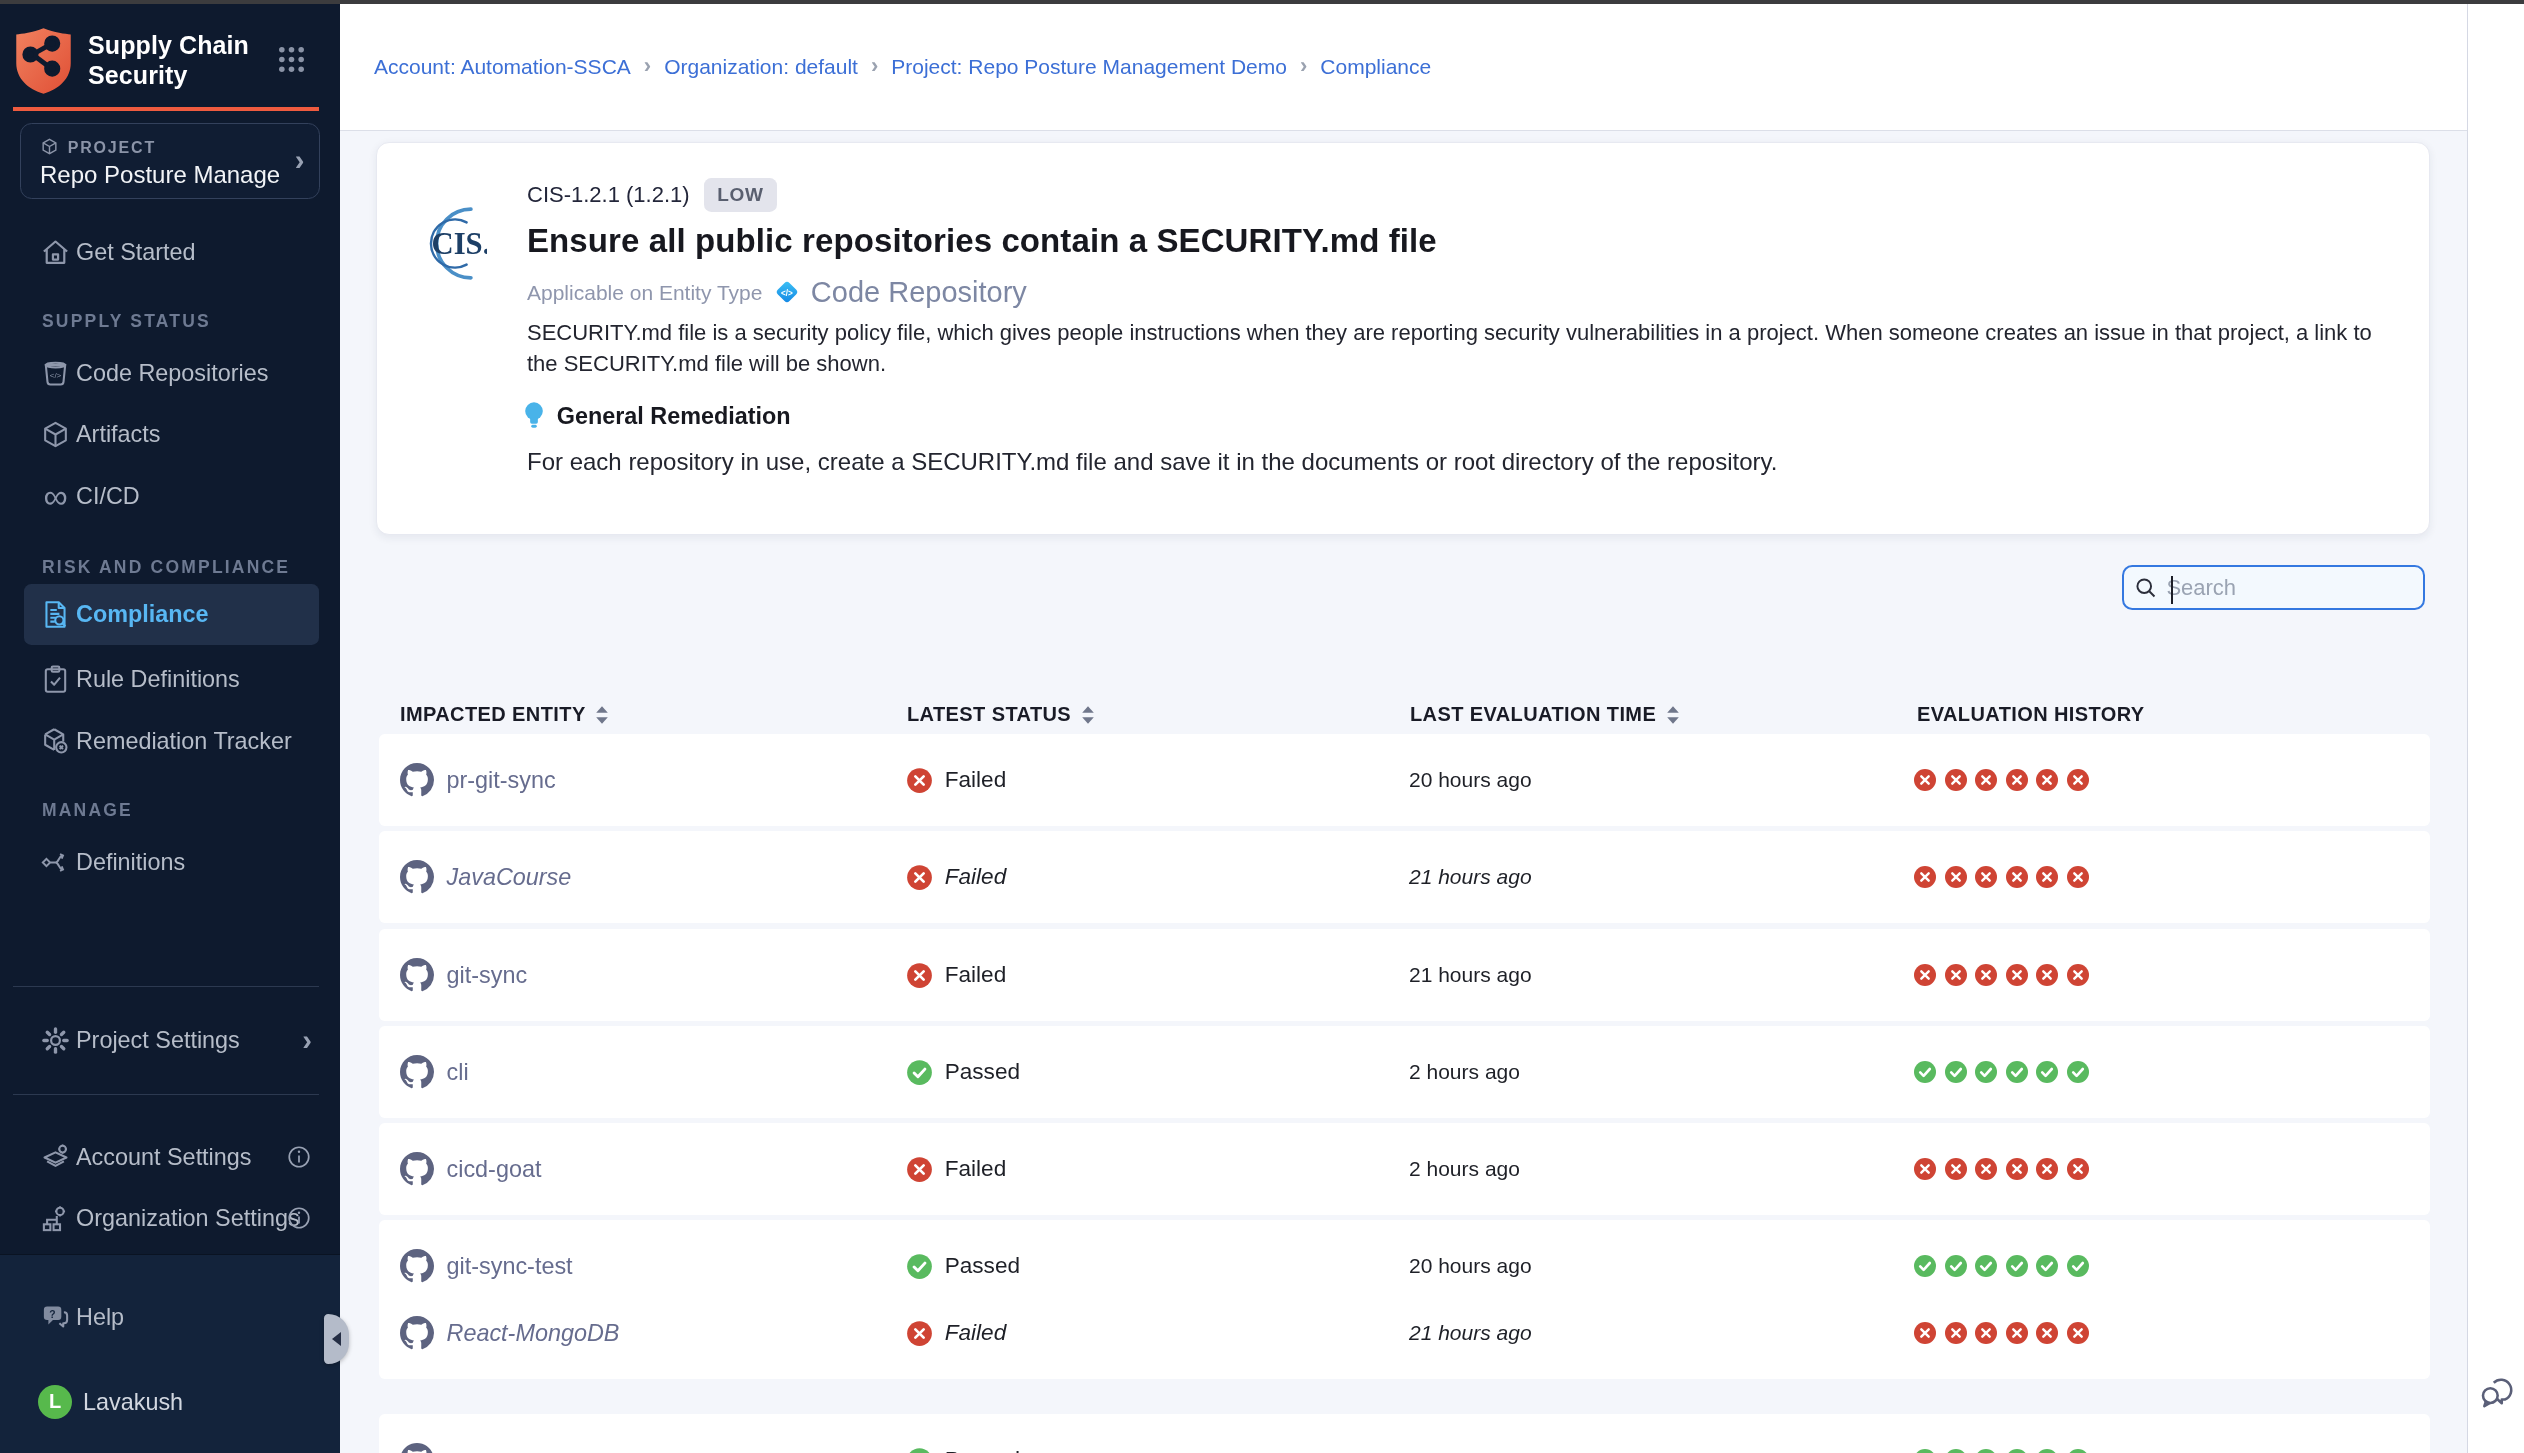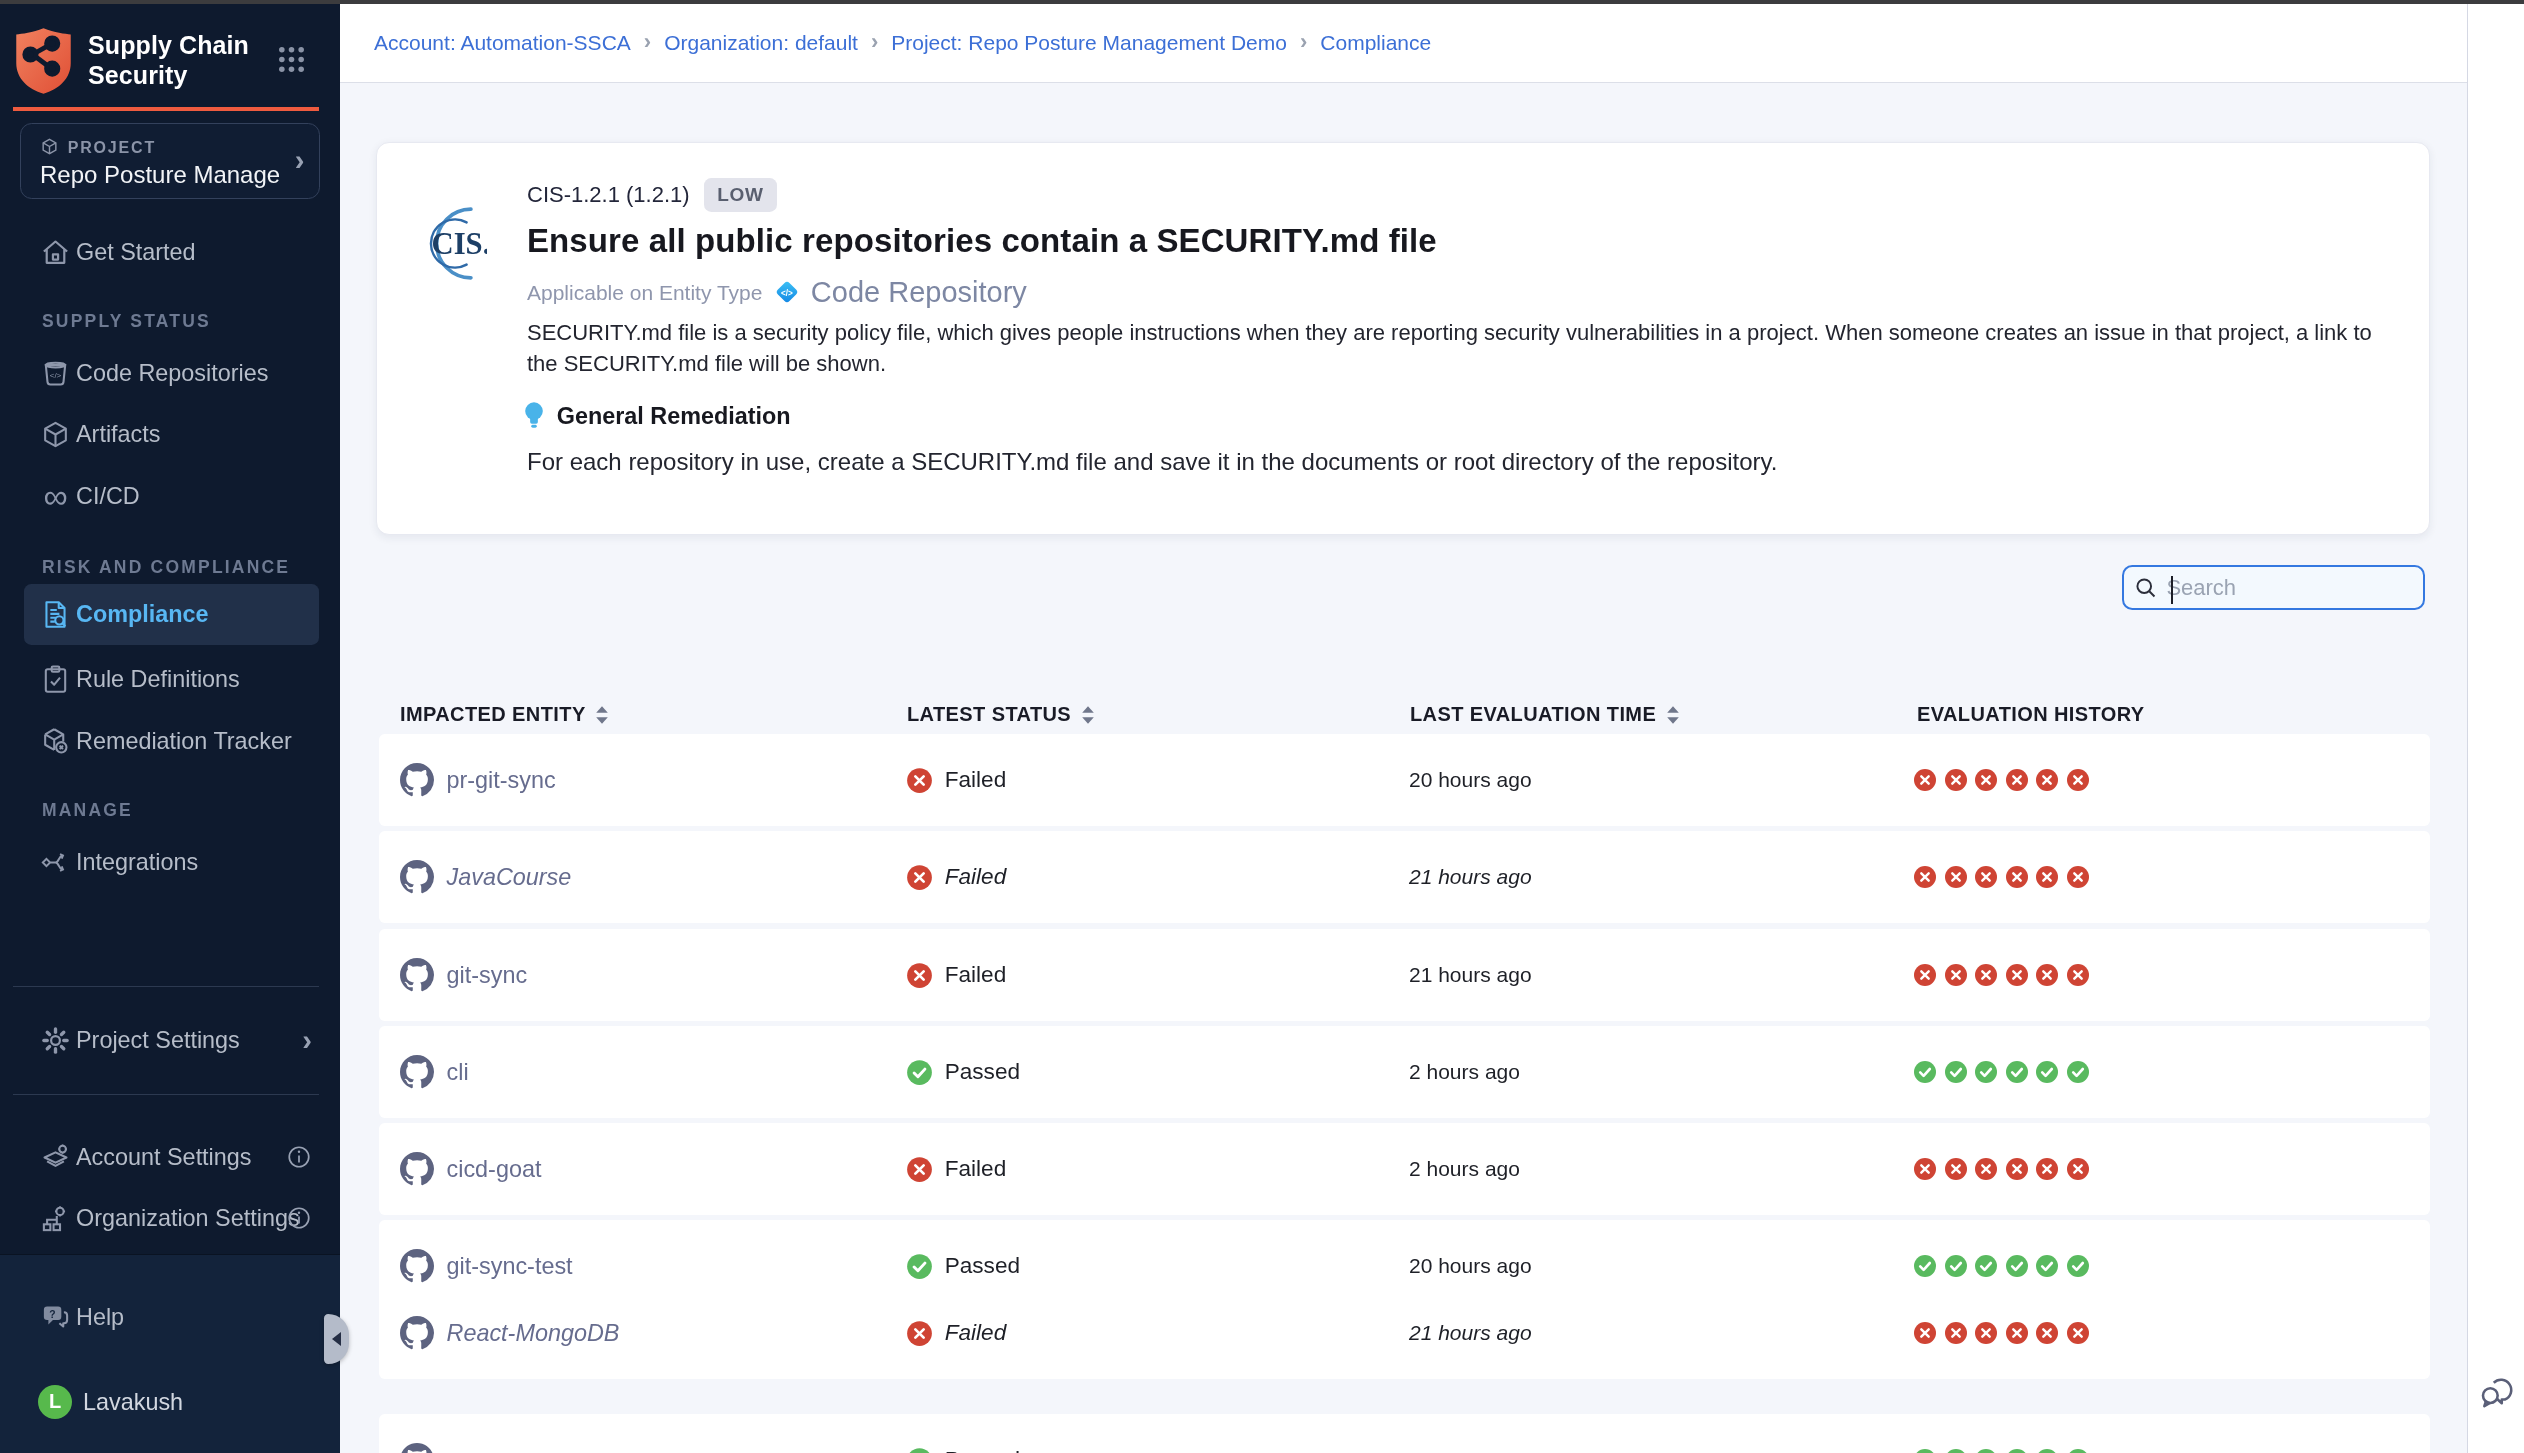--- a/index.html
+++ b/index.html
@@ -36,21 +36,21 @@
   .chev-glyph { font-size:29px; line-height:29px; font-weight:bold; color:#98a1b3; }
 
   .sidebar-bottom { left:0; top:1254px; width:340px; height:199px; background:#13233b; border-top:1.5px solid #0a1322; }
   .avatar { position:absolute; left:38px; top:14.6px; width:34px; height:34px; border-radius:50%; background:#57b94c; color:#fff; font-size:20px; font-weight:bold; display:flex; align-items:center; justify-content:center; }
   .user-name { position:absolute; left:83px; top:19px; color:#d2d7e0; font-size:23.4px; }
 
   .collapse-handle { left:324px; top:1314px; width:25px; height:50px; background:#b4bbc9; border-radius:4.4px 22px 22px 4.4px; z-index:30; display:flex; align-items:center; justify-content:center; box-shadow:0 1.5px 4.4px rgba(0,0,0,.25); cursor:pointer; }
   .collapse-tri { width:0; height:0; border-right:9.5px solid #252e44; border-top:7.3px solid transparent; border-bottom:7.3px solid transparent; }
 
   
-  .header { left:340px; top:3.7px; width:2127px; height:79px; background:#fff; border-bottom:1.5px solid #dcdfe8; z-index:10; }
+  .header { left:340px; top:3.7px; width:2127px; height:127px; background:#fff; border-bottom:1.5px solid #dcdfe8; z-index:10; }
   .breadcrumb { position:absolute; left:34px; top:0; height:100%; display:flex; align-items:center; gap:13px; font-size:21px; }
   .crumb { color:#3c6fd6; text-decoration:none; cursor:pointer; white-space:nowrap; }
   .crumb-sep { color:#9aa2b0; font-size:22px; font-weight:bold; transform:translateY(-1.5px); }
 
   
   .content { left:340px; top:111px; width:2127px; height:1343px; background:#f4f6fb; overflow:hidden; }
   .right-strip { left:2467px; top:3.7px; width:58px; height:1450px; background:#fff; border-left:1.5px solid #d5d8e4; z-index:40; }
   .chat-fab { position:absolute; left:8.8px; top:1368px; color:#5a5f78; cursor:pointer; }
 
   
@@ -217,21 +217,21 @@
   <div class="abs nav-section" style="top:793px">MANAGE</div>
 
   <div class="abs nav-item" style="top:832px">
     <span class="nico">
       <svg width="31" height="31" viewBox="0 0 24 24" fill="none" stroke="currentColor" stroke-width="1.5">
           <rect x="3" y="10" width="4" height="4" transform="rotate(45 5 12)"></rect>
           <path d="M8 12 H12 M12 12 C14.5 12 14.5 7.5 17 6.8 M12 12 C14.5 12 14.5 16.5 17 17.2"></path>
           <path d="M15.5 5.5 L17.8 6.6 L16.8 9 M15.5 18.5 L17.8 17.4 L16.8 15"></path>
         </svg>
     </span>
-    <span class="nlabel">Integrations</span>
+    <span class="nlabel">Definitions</span>
   </div>
 
 
   <div class="abs nav-divider" style="top:986px"></div>
 
   <div class="abs nav-item" style="top:1010px">
     <span class="nico">
       <svg width="31" height="31" viewBox="0 0 24 24" fill="none" stroke="currentColor">
           <circle cx="12" cy="12" r="3.4" stroke-width="1.7"></circle>
           <g stroke-width="2.6" stroke-linecap="round">

